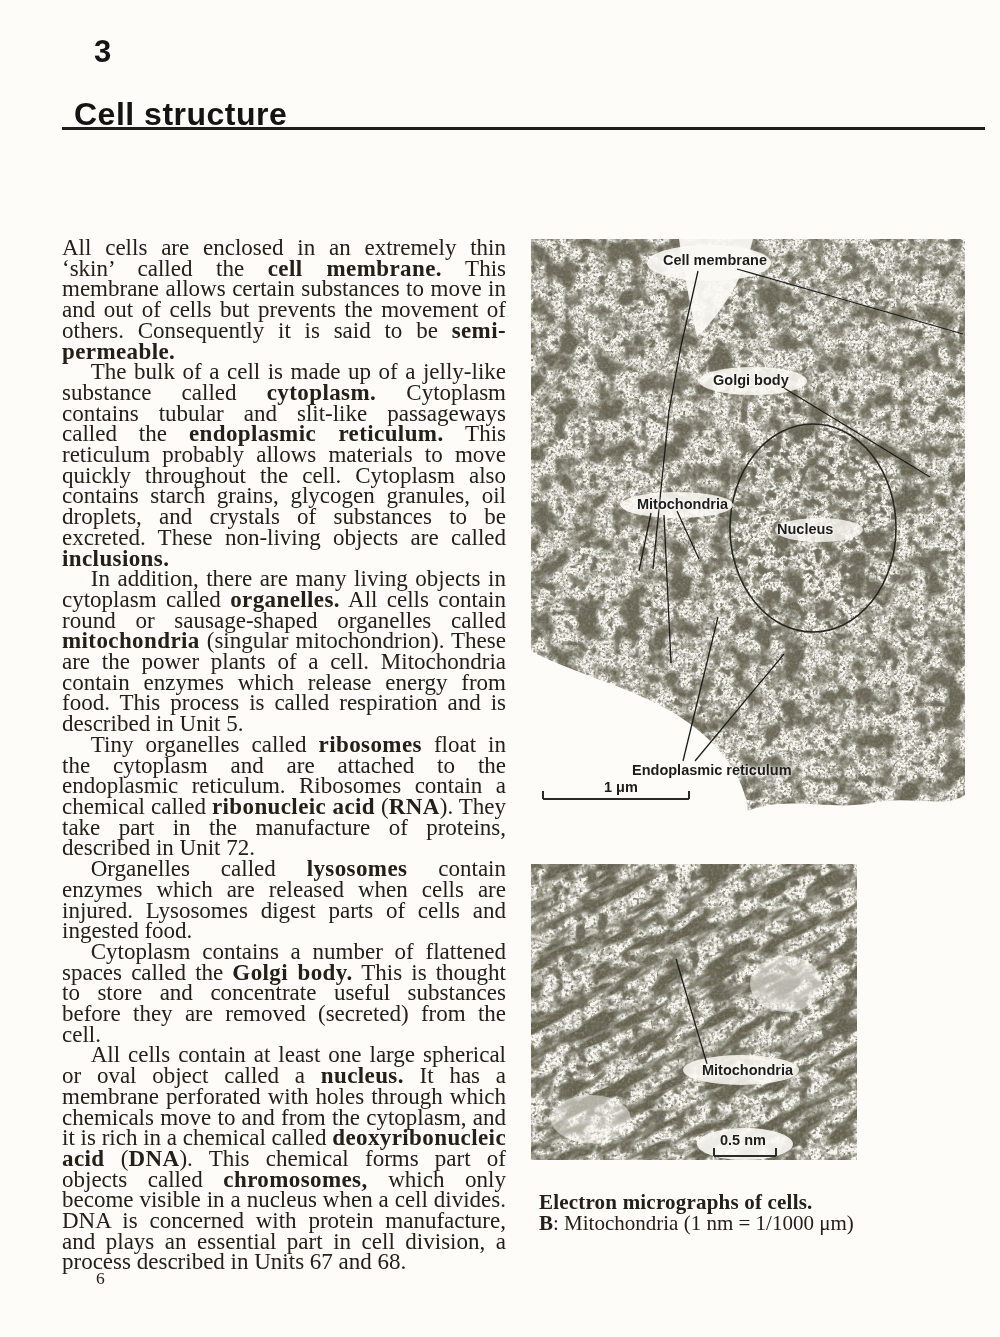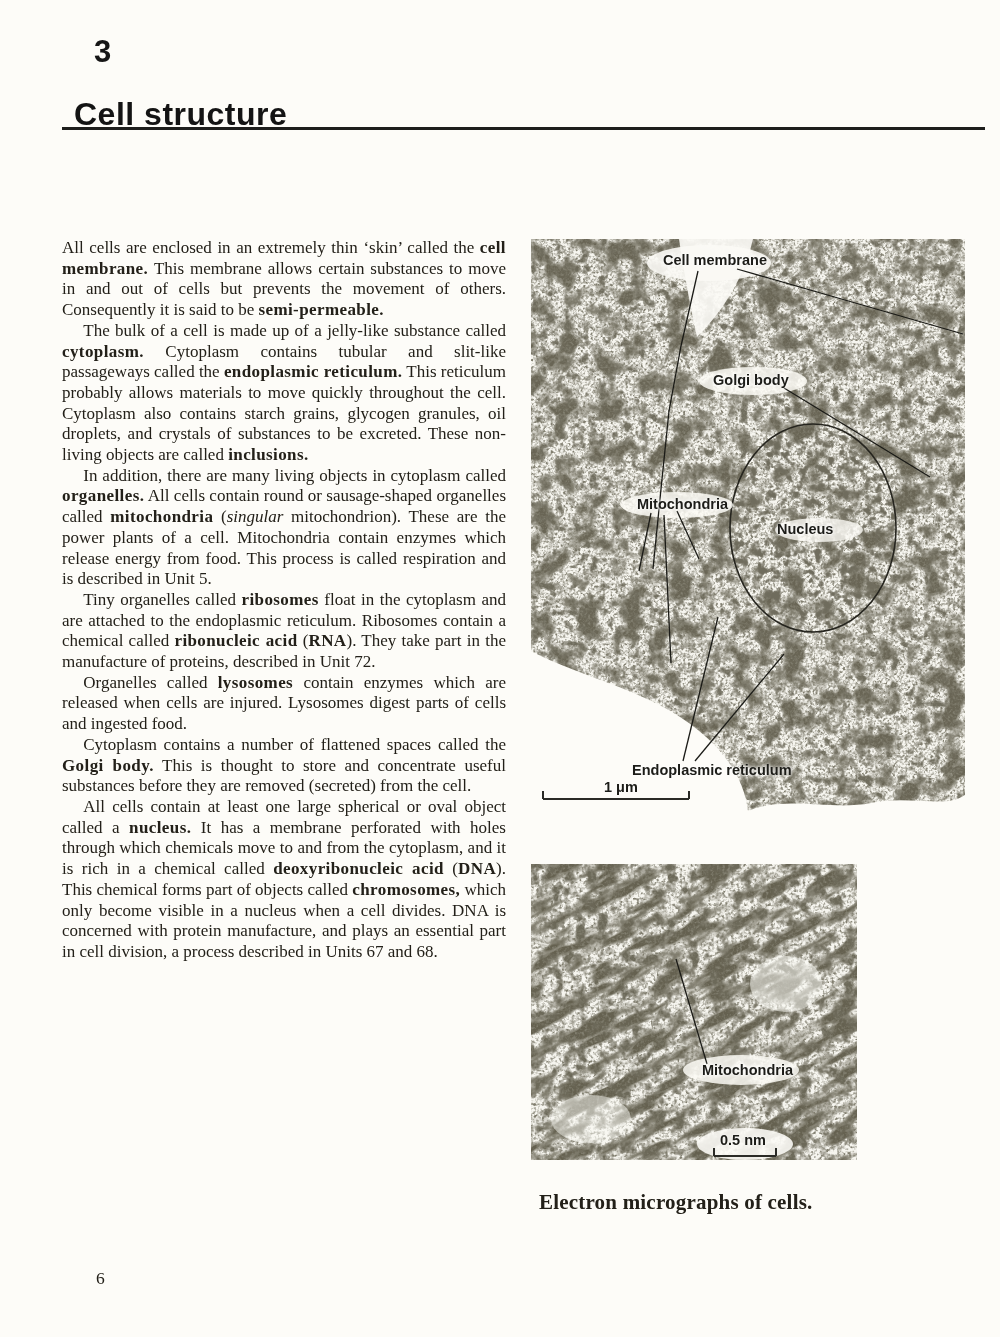--- a/index.html
+++ b/index.html
@@ -21,26 +21,26 @@
     position:absolute;left:62px;top:84px;margin:12px;
     font-family:"Liberation Sans", sans-serif;
     font-weight:bold;font-size:32px;letter-spacing:0.5px;color:#141414;
   }
   .title-rule{
     position:absolute;left:62px;top:127px;width:923px;height:3px;
     background:#1e1e1c;
   }
   .body-col{
     position:absolute;left:62px;top:238px;width:444px;
-    font-size:17px;line-height:20.7px;text-align:justify;
+    font-size:23px;line-height:20.7px;text-align:justify;
   }
   .body-col p{margin:0;}
   .body-col p + p{text-indent:1.25em;}
   .bold{font-weight:bold;letter-spacing:0.4px;}
-  .italic{font-style:italic;}
+  .italic{}
   .fig{position:absolute;}
   .fig-a{left:531px;top:239px;width:524px;height:572px;}
   .fig-b{left:531px;top:864px;width:326px;height:296px;}
   .em-svg{position:absolute;left:0;top:0;}
   .em-label{
     position:absolute;
     font-family:"Liberation Sans", sans-serif;
     font-weight:bold;font-size:14.5px;color:#1c1c18;
     white-space:nowrap;
     text-shadow:0 0 3px #ffffff,0 0 5px #ffffff;
@@ -183,17 +183,20 @@
         <line x1="245" y1="292" x2="245" y2="284"></line>
       </g>
     </svg>
 
     <div class="em-label" style="left:171px;top:198px;">Mitochondria</div>
     <div class="em-scale" style="left:189px;top:268px;">0.5 nm</div>
   </div>
 
   <div class="caption">
     <div class="cap-heading">Electron micrographs of cells.</div>
+    <div class="cap-line">
+      <span class="cap-letter">B</span><span>: Mitochondria (1 nm = 1/1000 μm)</span>
+    </div>
   </div>
 
   <div class="page-number">6</div>
 
 </div>
 
 </body></html>

